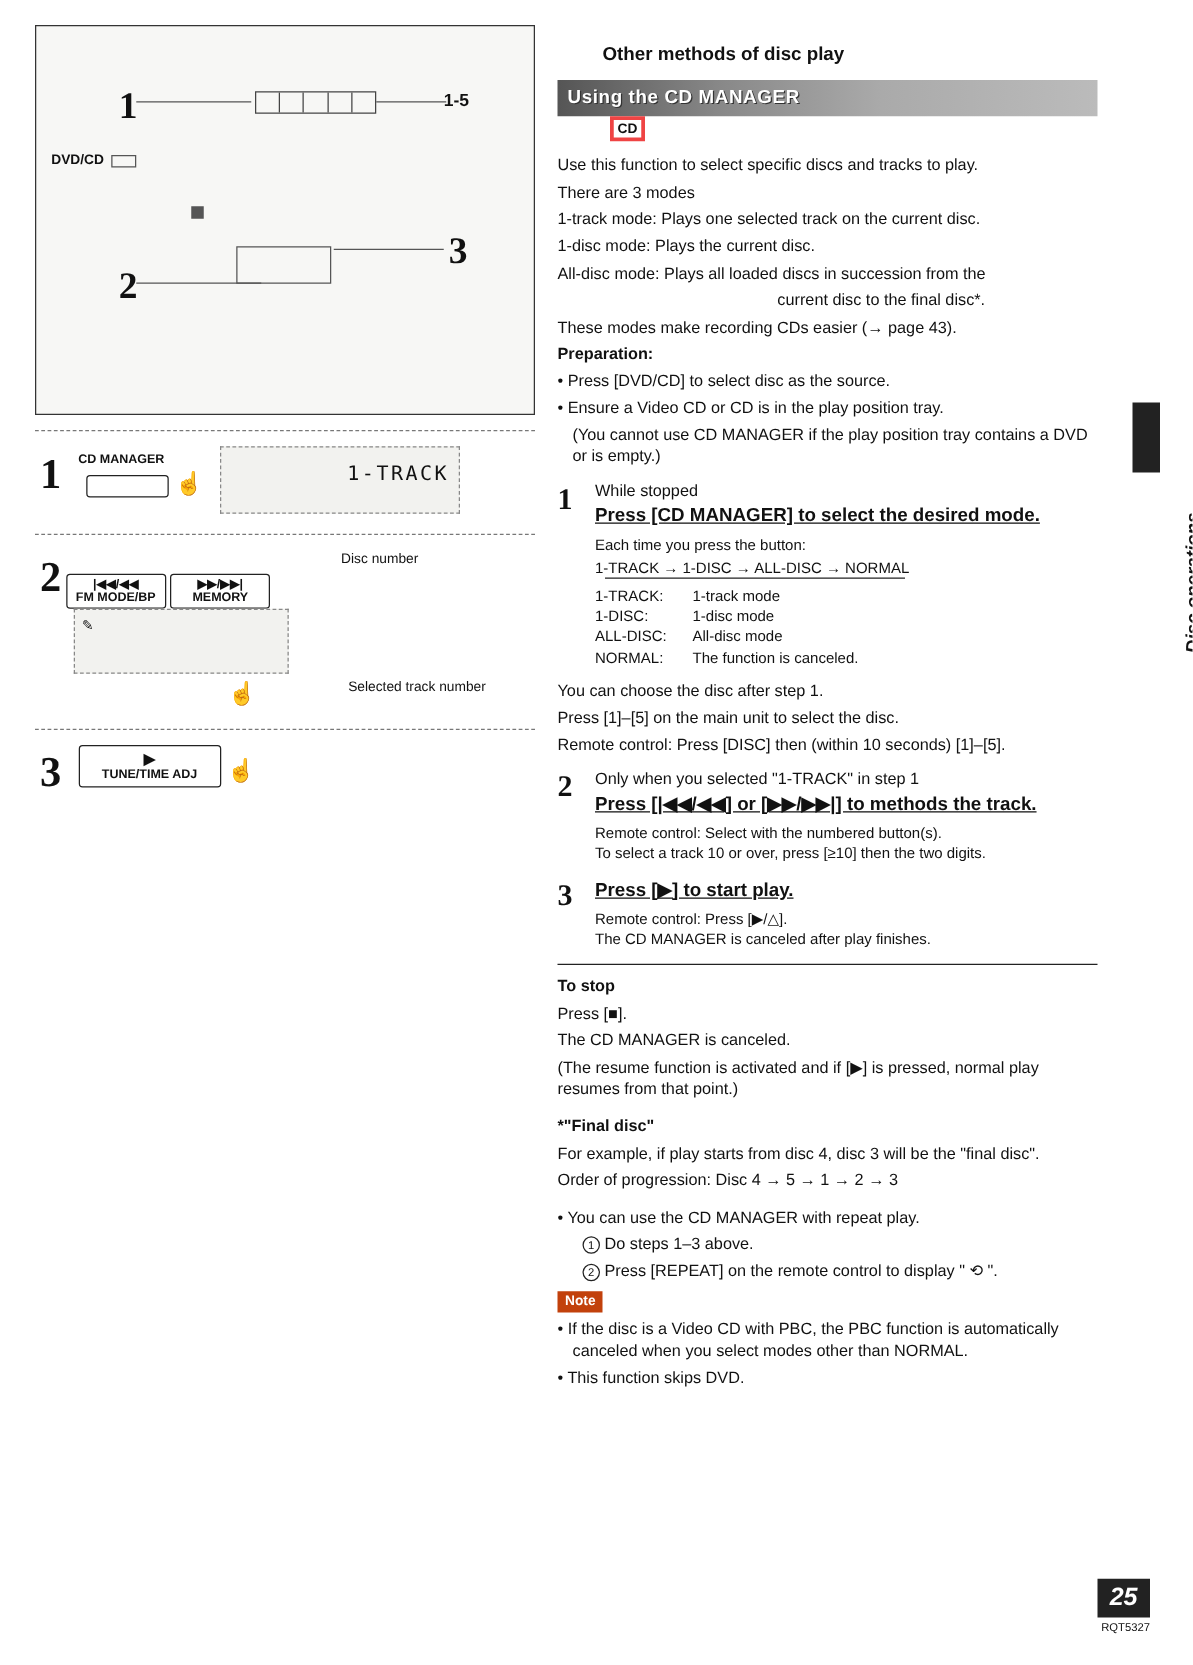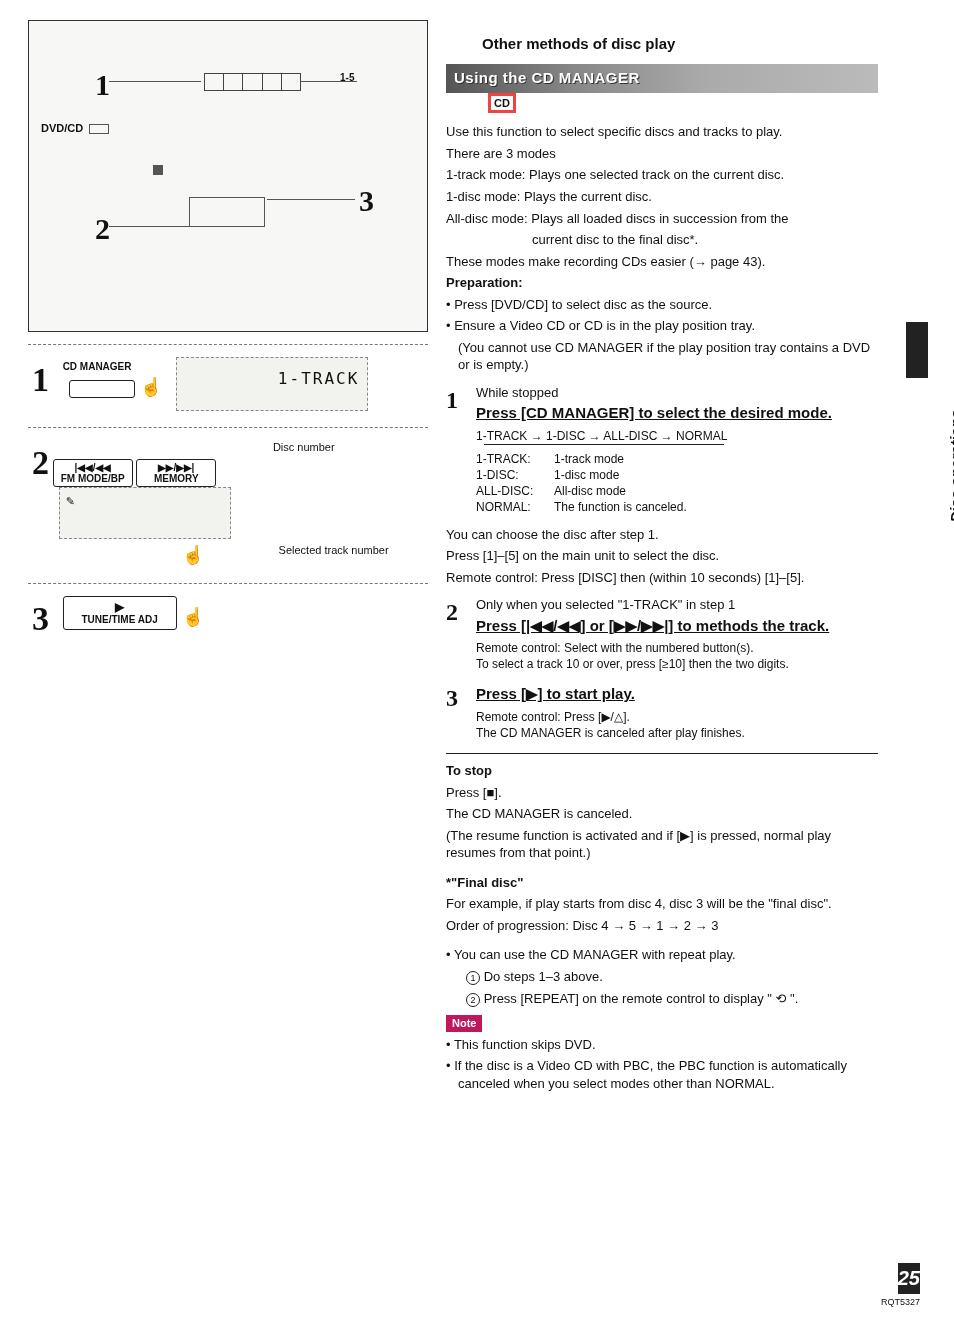--- a/index.html
+++ b/index.html
@@ -72,24 +72,24 @@
     top: 52px;
     border: 1px solid #444;
     width: 95px;
     height: 16px;
     display: flex;
   }
   .slots div { flex:1; border-right:1px solid #444; }
   .slots div:last-child { border-right:none; }
   .num15 {
     position: absolute;
-    left: 311px;
+    left: 326px;
     top: 50px;
     font-weight: bold;
-    font-size: 10px;
+    font-size: 14px;
   }
   .line {
     position: absolute;
     background: #555;
     height: 1px;
   }
   
   .step-panel {
     border-top: 1px dashed #777;
     padding: 12px 4px 16px 4px;
@@ -203,41 +203,41 @@
   }
   .step-row .body { flex: 1; }
   .step-row .lead { font-size: 13px; font-weight: normal; }
   .step-row .headline { font-size: 15px; font-weight: bold; margin: 2px 0 4px 0; text-decoration: underline; }
   .step-row .sub { font-size: 12px; }
   .mode-table { font-size: 12px; margin-top: 6px; }
   .mode-table div { display: flex; }
   .mode-table .k { width: 78px; }
   .hr { border-top: 1px solid #222; margin: 12px 0 8px 0; }
   .note-badge {
-    background: #be185d;
+    background: #c2410c;
     color: #fff;
     display: inline-block;
     padding: 1px 6px;
     font-size: 11px;
     font-weight: bold;
     margin-top: 4px;
   }
   .page-num {
     position: absolute;
     right: 34px;
     bottom: 24px;
     text-align: right;
   }
   .page-num .box {
     background: #222;
     color: #fff;
     font-style: italic;
     font-weight: bold;
     font-size: 20px;
-    padding: 2px 0;
+    padding: 2px 10px;
     display: inline-block;
   }
   .page-num .code { font-size: 9px; margin-top: 2px; }
   .circ { border:1px solid #222; border-radius:50%; display:inline-block; width:12px; height:12px; font-size:9px; text-align:center; line-height:12px; }
   .just { text-align: justify; }
 </style>
 </head>
 <body>
 
 <div class="side-black"></div>
@@ -323,34 +323,35 @@
   <div class="col-right">
     <h3 class="page-title">Other methods of disc play</h3>
     <div class="banner">Using the CD MANAGER</div>
     <span class="cd-badge">CD</span>
 
     <p>Use this function to select specific discs and tracks to play.</p>
     <p>There are 3 modes</p>
     <p class="mode-line">1-track mode: Plays one selected track on the current disc.</p>
     <p class="mode-line">1-disc mode: Plays the current disc.</p>
     <p class="mode-line just">All-disc mode: Plays all loaded discs in succession from the</p>
-    <p class="mode-line" style="padding-left:86px;">current disc to the final disc*.</p>
+    <p class="mode-line" style="padding-left:86px;text-align:center;">current disc to the final disc*.</p>
     <p>These modes make recording CDs easier (→ page 43).</p>
 
     <p class="prep">Preparation:</p>
     <p class="bullet">• Press [DVD/CD] to select disc as the source.</p>
     <p class="bullet">• Ensure a Video CD or CD is in the play position tray.</p>
     <p style="padding-left:12px;">(You cannot use CD MANAGER if the play position tray contains a DVD or is empty.)</p>
 
     
     <div class="step-row">
       <div class="n">1</div>
       <div class="body">
         <div class="lead">While stopped</div>
         <div class="headline just">Press [CD MANAGER] to select the desired mode.</div>
+        <div class="sub">Each time you press the button:</div>
         <div class="sub" style="margin-top:2px;">1-TRACK → 1-DISC → ALL-DISC → NORMAL</div>
         <div class="sub" style="border-top:1px solid #222; width:240px; margin-left:8px;"></div>
         <div class="mode-table">
           <div>
               <span class="k">1-TRACK:</span>
               <span>1-track mode</span>
             </div>
           <div>
               <span class="k">1-DISC:</span>
               <span>1-disc mode</span>
@@ -401,21 +402,21 @@
 
     <p style="font-weight:bold; margin-top:12px; margin-bottom:2px;">*"Final disc"</p>
     <p>For example, if play starts from disc 4, disc 3 will be the "final disc".</p>
     <p>Order of progression: Disc 4 → 5 → 1 → 2 → 3</p>
 
     <p style="margin-top:12px;" class="bullet">• You can use the CD MANAGER with repeat play.</p>
     <p style="padding-left:20px;"><span class="circ">1</span> <span>Do steps 1–3 above.</span></p>
     <p style="padding-left:20px;"><span class="circ">2</span> <span>Press [REPEAT] on the remote control to display " ⟲ ".</span></p>
 
     <div class="note-badge">Note</div>
+    <p class="bullet" style="margin-top:4px;">• If the disc is a Video CD with PBC, the PBC function is automatically canceled when you select modes other than NORMAL.</p>
     <p class="bullet">• This function skips DVD.</p>
-    <p class="bullet" style="margin-top:4px;">• If the disc is a Video CD with PBC, the PBC function is automatically canceled when you select modes other than NORMAL.</p>
   </div>
 </div>
 
 <div class="page-num">
   <div class="box">25</div>
   <div class="code">RQT5327</div>
 </div>
 
 </body></html>

